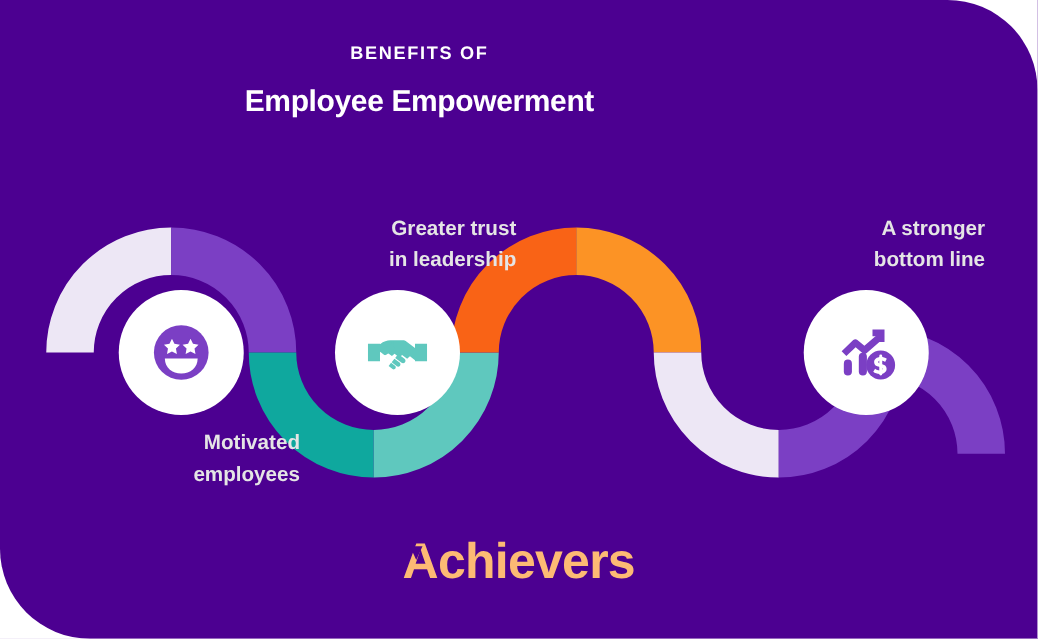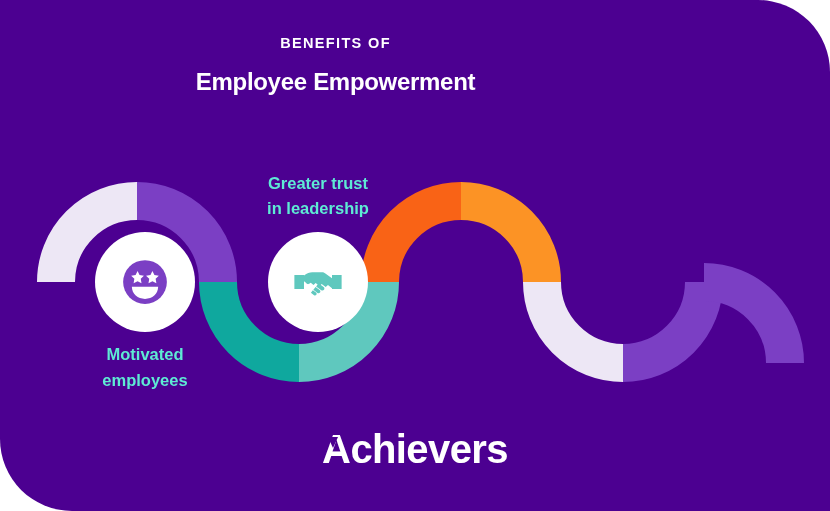--- a/index.html
+++ b/index.html
@@ -81,41 +81,41 @@
   .node-icon {
     width: 56px;
     height: 56px;
     display: block;
   }
   .node-label {
     position: absolute;
     left: 50%;
     transform: translateX(-50%);
     width: 190px;
-    text-align: center;
-    color: #5eead4;
+    text-align: right;
+    color: #e5e5e5;
     font-size: 16.5px;
     font-weight: bold;
     line-height: 1.55;
     white-space: pre-line;
   }
   .node-label.below { top: 110px; }
   .node-label.above { bottom: 110px; }
 
   
   .logo {
     position: absolute;
     left: 0;
     bottom: 42px;
     width: 830px;
     text-align: center;
     font-size: 40px;
     font-weight: bold;
     letter-spacing: -0.6px;
-    color: #ffffff;
+    color: #fdba74;
     line-height: 1;
   }
   .logo .logo-a {
     position: relative;
     display: inline-block;
   }
   .logo .logo-a::after {
     content: "";
     position: absolute;
     left: 6px;
@@ -185,16 +185,35 @@
           <path d="M29.2 37.6l4.7 3.6c.9.7 1.1 2 .4 2.9-.7.9-2 1.1-2.9.4l-4.7-3.6z"></path>
           <path d="M26.1 41.4l3.6 2.7c.8.6 1 1.8.4 2.6-.6.8-1.8 1-2.6.4l-3.6-2.7z"></path>
         </g>
       </svg>
     </div>
     <div class="node-label above">Greater trust
 in leadership</div>
   </div>
 
 
+  <div class="node" style="left:643px; top:232px;">
+    <div class="node-circle">
+      <svg class="node-icon" viewBox="0 0 64 64">
+        <g fill="#7B3FC4">
+          <path d="M9.5 30.8l10.6-10.2c1.1-1 2.7-1.1 3.8-.1l6.4 5.4 12.8-11.1 4.3 4.7-14.9 13c-1.1 1-2.7 1-3.8.1l-6.4-5.5-8.5 8.2z"></path>
+          <path d="M48.7 11h-11v6.1h5v5.3h6z"></path>
+          <rect x="11.5" y="38.5" width="7.4" height="14.5" rx="3.7"></rect>
+          <rect x="25.2" y="32.2" width="7.4" height="20.8" rx="3.7"></rect>
+          <circle cx="45.2" cy="43.4" r="13.2"></circle>
+        </g>
+        <g fill="#ffffff">
+          <rect x="43.9" y="33.8" width="2.7" height="19.3" rx="1.35"></rect>
+          <path d="M45.2 36.2c-3.6 0-6 2-6 4.6 0 2.5 1.9 3.7 4.7 4.3 2.2.5 2.9.9 2.9 1.8 0 .9-.9 1.5-2.4 1.5-1.8 0-3.2-.7-4.3-1.6l-1.7 2.9c1.4 1.2 3.5 2 5.9 2 3.9 0 6.3-2 6.3-4.9 0-2.6-1.8-3.8-4.8-4.4-2.2-.5-2.8-.8-2.8-1.7 0-.8.8-1.3 2.2-1.3 1.5 0 2.9.5 4 1.3l1.6-2.9c-1.4-1-3.3-1.6-5.6-1.6z"></path>
+        </g>
+      </svg>
+    </div>
+    <div class="node-label above">A stronger
+bottom line</div>
+  </div>
 
   <div class="logo"><span class="logo-a">A</span><span>chievers</span></div>
 
 </div>
 
 </body></html>

